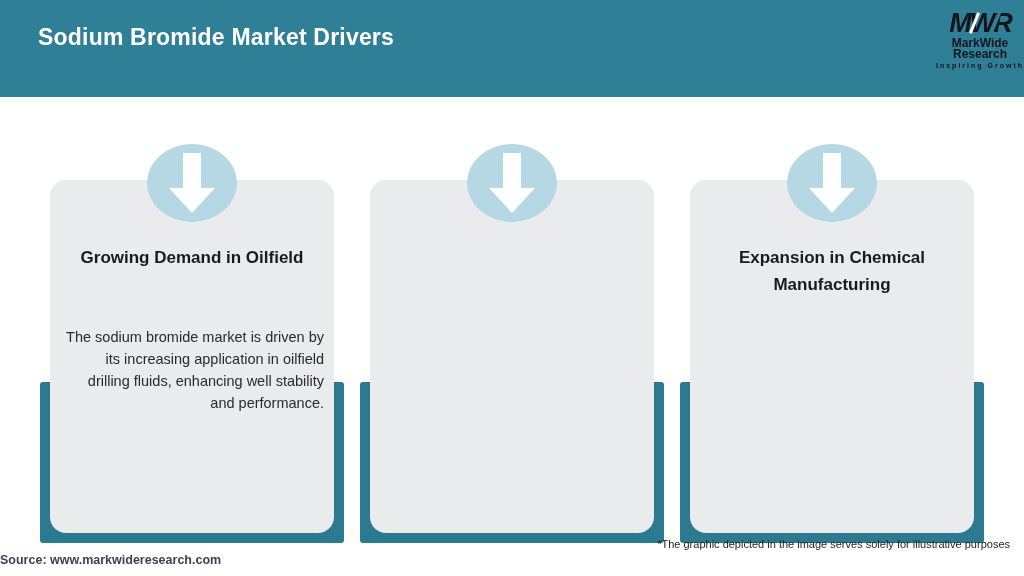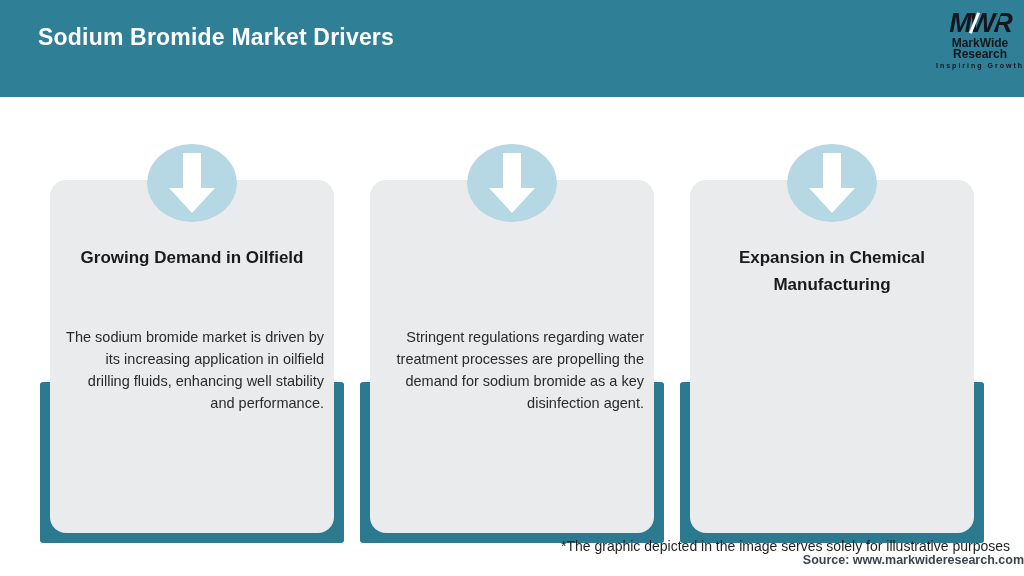--- a/index.html
+++ b/index.html
@@ -84,27 +84,26 @@
   .arr-head{
     position:absolute;left:22px;top:44px;width:0;height:0;
     border-left:23px solid transparent;
     border-right:23px solid transparent;
     border-top:25px solid var(--white);
   }
 
   
   .source-line{
     position:absolute;left:0;top:553px;width:1024px;
-    text-align:right;font-size:12.5px;font-weight:bold;
+    text-align:left;font-size:12.5px;font-weight:bold;
     color:var(--source_text);
-    padding-left:24px;
   }
   .disclaimer{
     position:absolute;right:14px;top:538px;
-    font-size:14px;color:#1F1F1F;
+    font-size:11px;color:#1F1F1F;
   }
 </style>
 </head>
 <body>
 
 <div class="stage">
 
   <div class="header">
     <div class="page-title">Sodium Bromide Market Drivers</div>
     <div class="logo">
@@ -126,21 +125,20 @@
     </div>
     <div class="circle">
       <div class="arr-shaft"></div>
       <div class="arr-head"></div>
     </div>
   </div>
 
   <div class="col c1">
     <div class="backdrop"></div>
     <div class="card">
-      <div class="card-body">Stringent regulations regarding water treatment processes are propelling the demand for sodium bromide as a key disinfection agent.</div>
     </div>
     <div class="circle">
       <div class="arr-shaft"></div>
       <div class="arr-head"></div>
     </div>
   </div>
 
   <div class="col c2">
     <div class="backdrop"></div>
     <div class="card">

